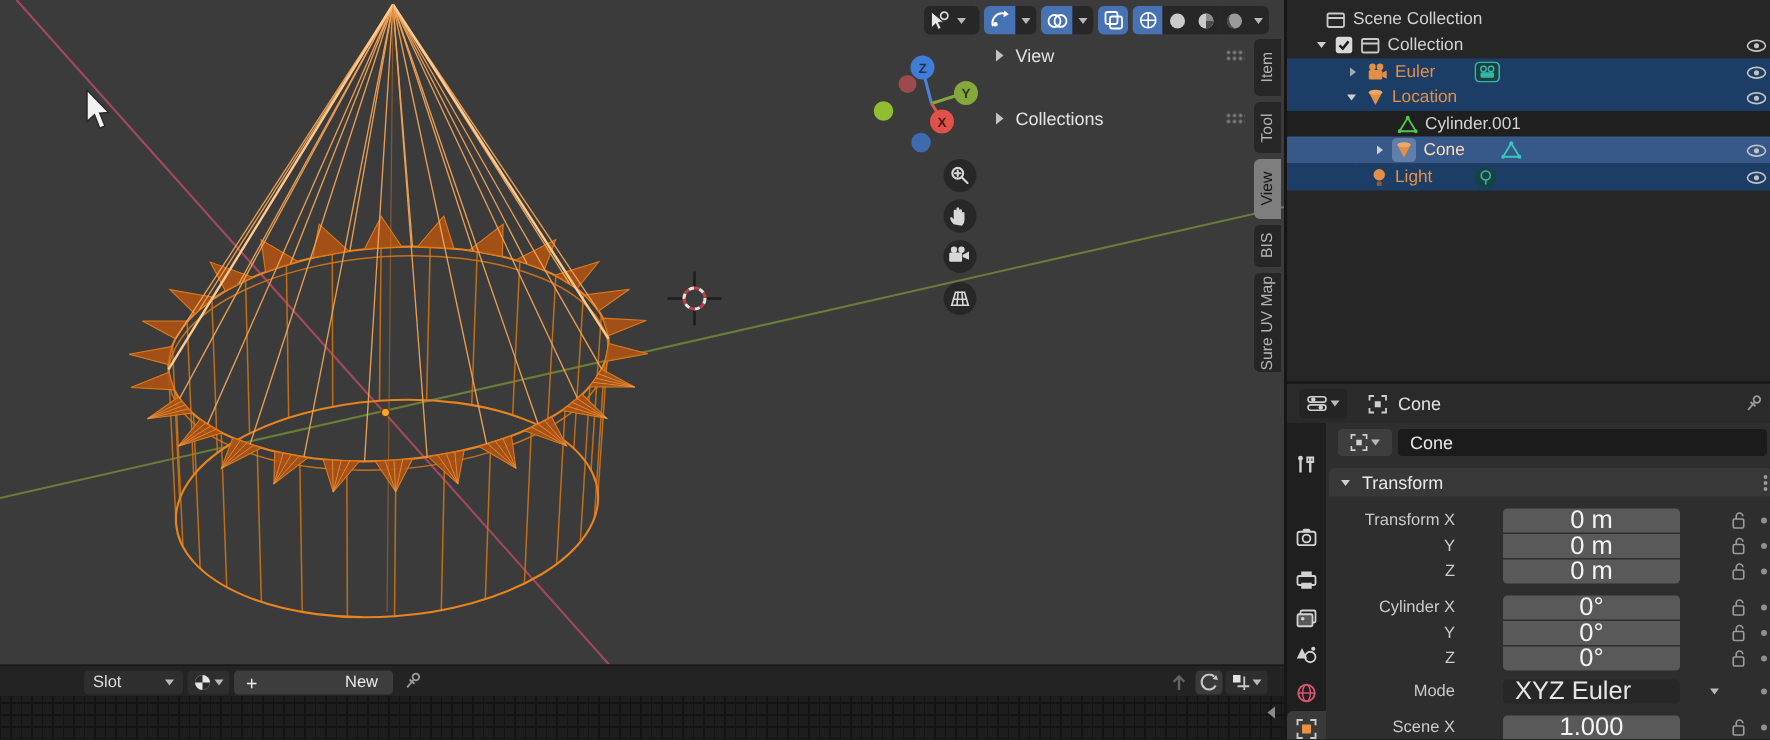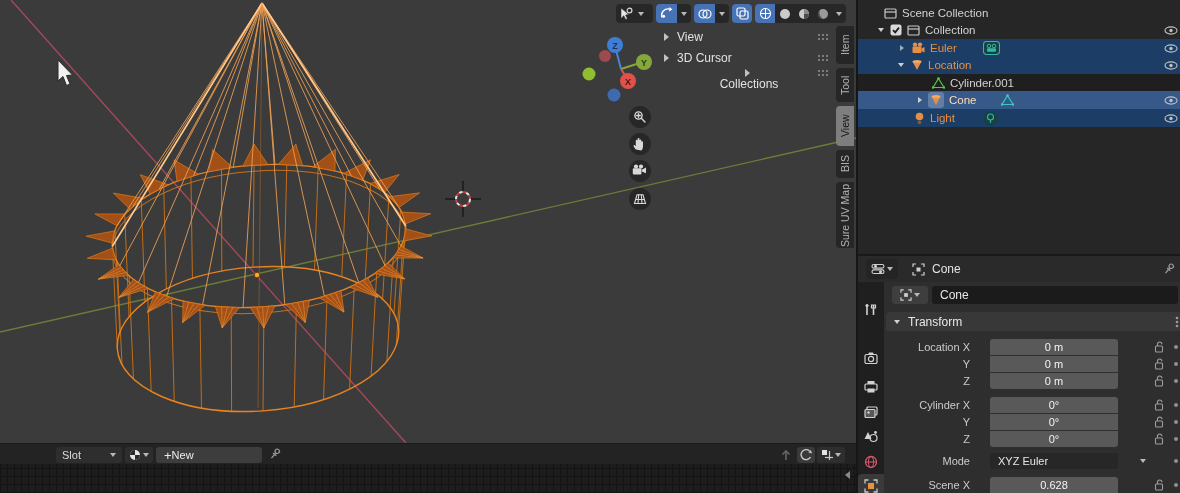--- a/index.html
+++ b/index.html
@@ -66,22 +66,22 @@
   .tri-down { width:0; height:0; border-left:3.5px solid transparent; border-right:3.5px solid transparent; border-top:4.5px solid #cfcfcf; }
   .treeline { position:absolute; background:#6a6a6a; opacity:.45; }
 
   .properties { left:0; top:256px; width:324px; height:237px; background:#2e2e2e; }
   .prop-header { position:absolute; left:0; top:0; width:324px; height:26px; background:#2a2a2a; display:flex; align-items:center; }
   .ptabs { position:absolute; left:0; top:26px; width:26px; height:211px; background:#1f1f1f; }
   .ptab { position:absolute; left:0; width:26px; height:24px; display:flex; align-items:center; justify-content:center; cursor:pointer; }
   .ptab.active { background:#3a3a3a; border-radius:4px 0 0 4px; }
   .trow { position:absolute; height:16px; }
   .tlabel { position:absolute; left:26px; width:86px; text-align:right; color:#cbcbcb; line-height:16px; }
-  .tfield { position:absolute; left:132px; width:128px; height:16px; background:#595959; color:#f4f4f4;
-    text-align:center; line-height:16px; font-size:11px; }
+  .tfield { position:absolute; left:144px; width:118px; height:16px; background:#595959; color:#f4f4f4;
+    text-align:center; line-height:16px; font-size:17px; }
   .r-top { border-radius:3px 3px 0 0; } .r-bot { border-radius:0 0 3px 3px; } .r-all { border-radius:3px; }
   .tfield.dropdown { background:#272727; text-align:left; padding-left:8px; color:#e6e6e6; }
   .lockpos { position:absolute; left:296px; top:2px; }
   .dotpos { position:absolute; left:316px; top:6px; width:4px; height:4px; border-radius:50%; background:#909090; }
   .panelhead { position:absolute; left:28px; top:56px; width:296px; height:19px; background:#383838; border-radius:4px 4px 0 0; display:flex; align-items:center; }
   svg { display:block; }
 </style>
 </head>
 <body>
 
@@ -335,26 +335,21 @@
             <span class="chev"></span>
           </div>
       </div>
     </div>
 
     <div class="abs np-row" style="top:27px;">
       <span class="np-arrow"></span>
       <span class="np-label">View</span>
       <span class="np-dots"></span>
     </div>
-    <div class="abs np-row" style="top:48px;">
-      <span class="np-arrow"></span>
-      <span class="np-label">3D Cursor</span>
-      <span class="np-dots"></span>
-    </div>
-    <div class="abs np-row" style="top:69px;flex-direction:column;">
+    <div class="abs np-row" style="top:69px;">
       <span class="np-arrow"></span>
       <span class="np-label">Collections</span>
       <span class="np-dots"></span>
     </div>
 
     <div class="abs vtabs">
       <div class="vtab" style="height:38px;">Item</div>
       <div class="vtab" style="height:34px;">Tool</div>
       <div class="vtab active" style="height:40px;">View</div>
       <div class="vtab" style="height:28px;">BIS</div>
@@ -370,21 +365,21 @@
     <div class="bb-item field-dark" style="left:125px;width:28px;justify-content:center;">
       <svg width="12" height="12" viewBox="0 0 12 12">
         <circle cx="6" cy="6" r="5" fill="#e6e6e6"></circle>
         <path d="M6 6 L11 6 A5 5 0 0 1 6 11 Z" fill="#2b2b2b"></path>
         <path d="M6 6 L6 1 A5 5 0 0 0 1 6 Z" fill="#2b2b2b"></path>
       </svg>
       <span class="chev" style="margin:0 0 0 2px;"></span>
     </div>
     <div class="bb-item btn-mid" style="left:156px;width:106px;">
       <span style="margin-left:8px;font-size:13px;">+</span>
-      <span style="flex:1;text-align:left;margin-right:10px;">New</span>
+      <span style="flex:1;text-align:right;margin-right:10px;">New</span>
     </div>
     <svg class="abs" style="left:268px;top:3px;" width="14" height="15" viewBox="0 0 14 15">
       <g transform="rotate(40 7 7)" stroke="#9a9a9a" stroke-width="1.2" fill="none">
         <circle cx="7" cy="3.5" r="2.2"></circle>
           <line x1="7" y1="5.7" x2="7" y2="12.5"></line>
           <line x1="4.8" y1="7.5" x2="9.2" y2="7.5"></line>
       </g>
     </svg>
     <svg class="abs" style="left:779px;top:4px;" width="14" height="13" viewBox="0 0 14 13">
       <path d="M7 12 V3 M3.5 6.5 L7 3 L10.5 6.5" fill="none" stroke="#646464" stroke-width="1.6"></path>
@@ -619,21 +614,21 @@
         <span class="tri-down" style="margin-left:8px;"></span>
         <span style="margin-left:8px;font-size:12px;color:#e8e8e8;">Transform</span>
         <svg class="abs" style="right:3px;top:4px;" width="4" height="12" viewBox="0 0 4 12">
           <circle cx="2" cy="2" r="1.3" fill="#9a9a9a"></circle>
             <circle cx="2" cy="6" r="1.3" fill="#9a9a9a"></circle>
             <circle cx="2" cy="10" r="1.3" fill="#9a9a9a"></circle>
         </svg>
       </div>
 
       <div class="trow" style="top:83px;">
-        <span class="tlabel">Location X</span>
+        <span class="tlabel">Transform X</span>
         <span class="tfield r-top">0 m</span>
         <svg class="lockpos" width="11" height="12" viewBox="0 0 11 12">
           <rect x="1.5" y="5" width="7" height="6" rx="1" fill="none" stroke="#9c9c9c" stroke-width="1.1"></rect>
           <path d="M3.5 5 V3.2 a2.2 2.2 0 0 1 4.4 0" fill="none" stroke="#9c9c9c" stroke-width="1.1"></path>
         </svg>
         <span class="dotpos"></span>
       </div>
       <div class="trow" style="top:100px;">
         <span class="tlabel">Y</span>
         <span class="tfield" style="top:0;">0 m</span>
@@ -680,21 +675,21 @@
         <span class="dotpos"></span>
       </div>
       <div class="trow" style="top:197px;">
         <span class="tlabel">Mode</span>
         <span class="tfield dropdown r-all">XYZ Euler</span>
         <span class="chev" style="position:absolute;left:278px;top:6px;"></span>
         <span class="dotpos"></span>
       </div>
       <div class="trow" style="top:221px;">
         <span class="tlabel">Scene X</span>
-        <span class="tfield r-top">0.628</span>
+        <span class="tfield r-top">1.000</span>
         <svg class="lockpos" width="11" height="12" viewBox="0 0 11 12">
           <rect x="1.5" y="5" width="7" height="6" rx="1" fill="none" stroke="#9c9c9c" stroke-width="1.1"></rect>
           <path d="M3.5 5 V3.2 a2.2 2.2 0 0 1 4.4 0" fill="none" stroke="#9c9c9c" stroke-width="1.1"></path>
         </svg>
         <span class="dotpos"></span>
       </div>
     </div>
   </div>
 </div>
 

